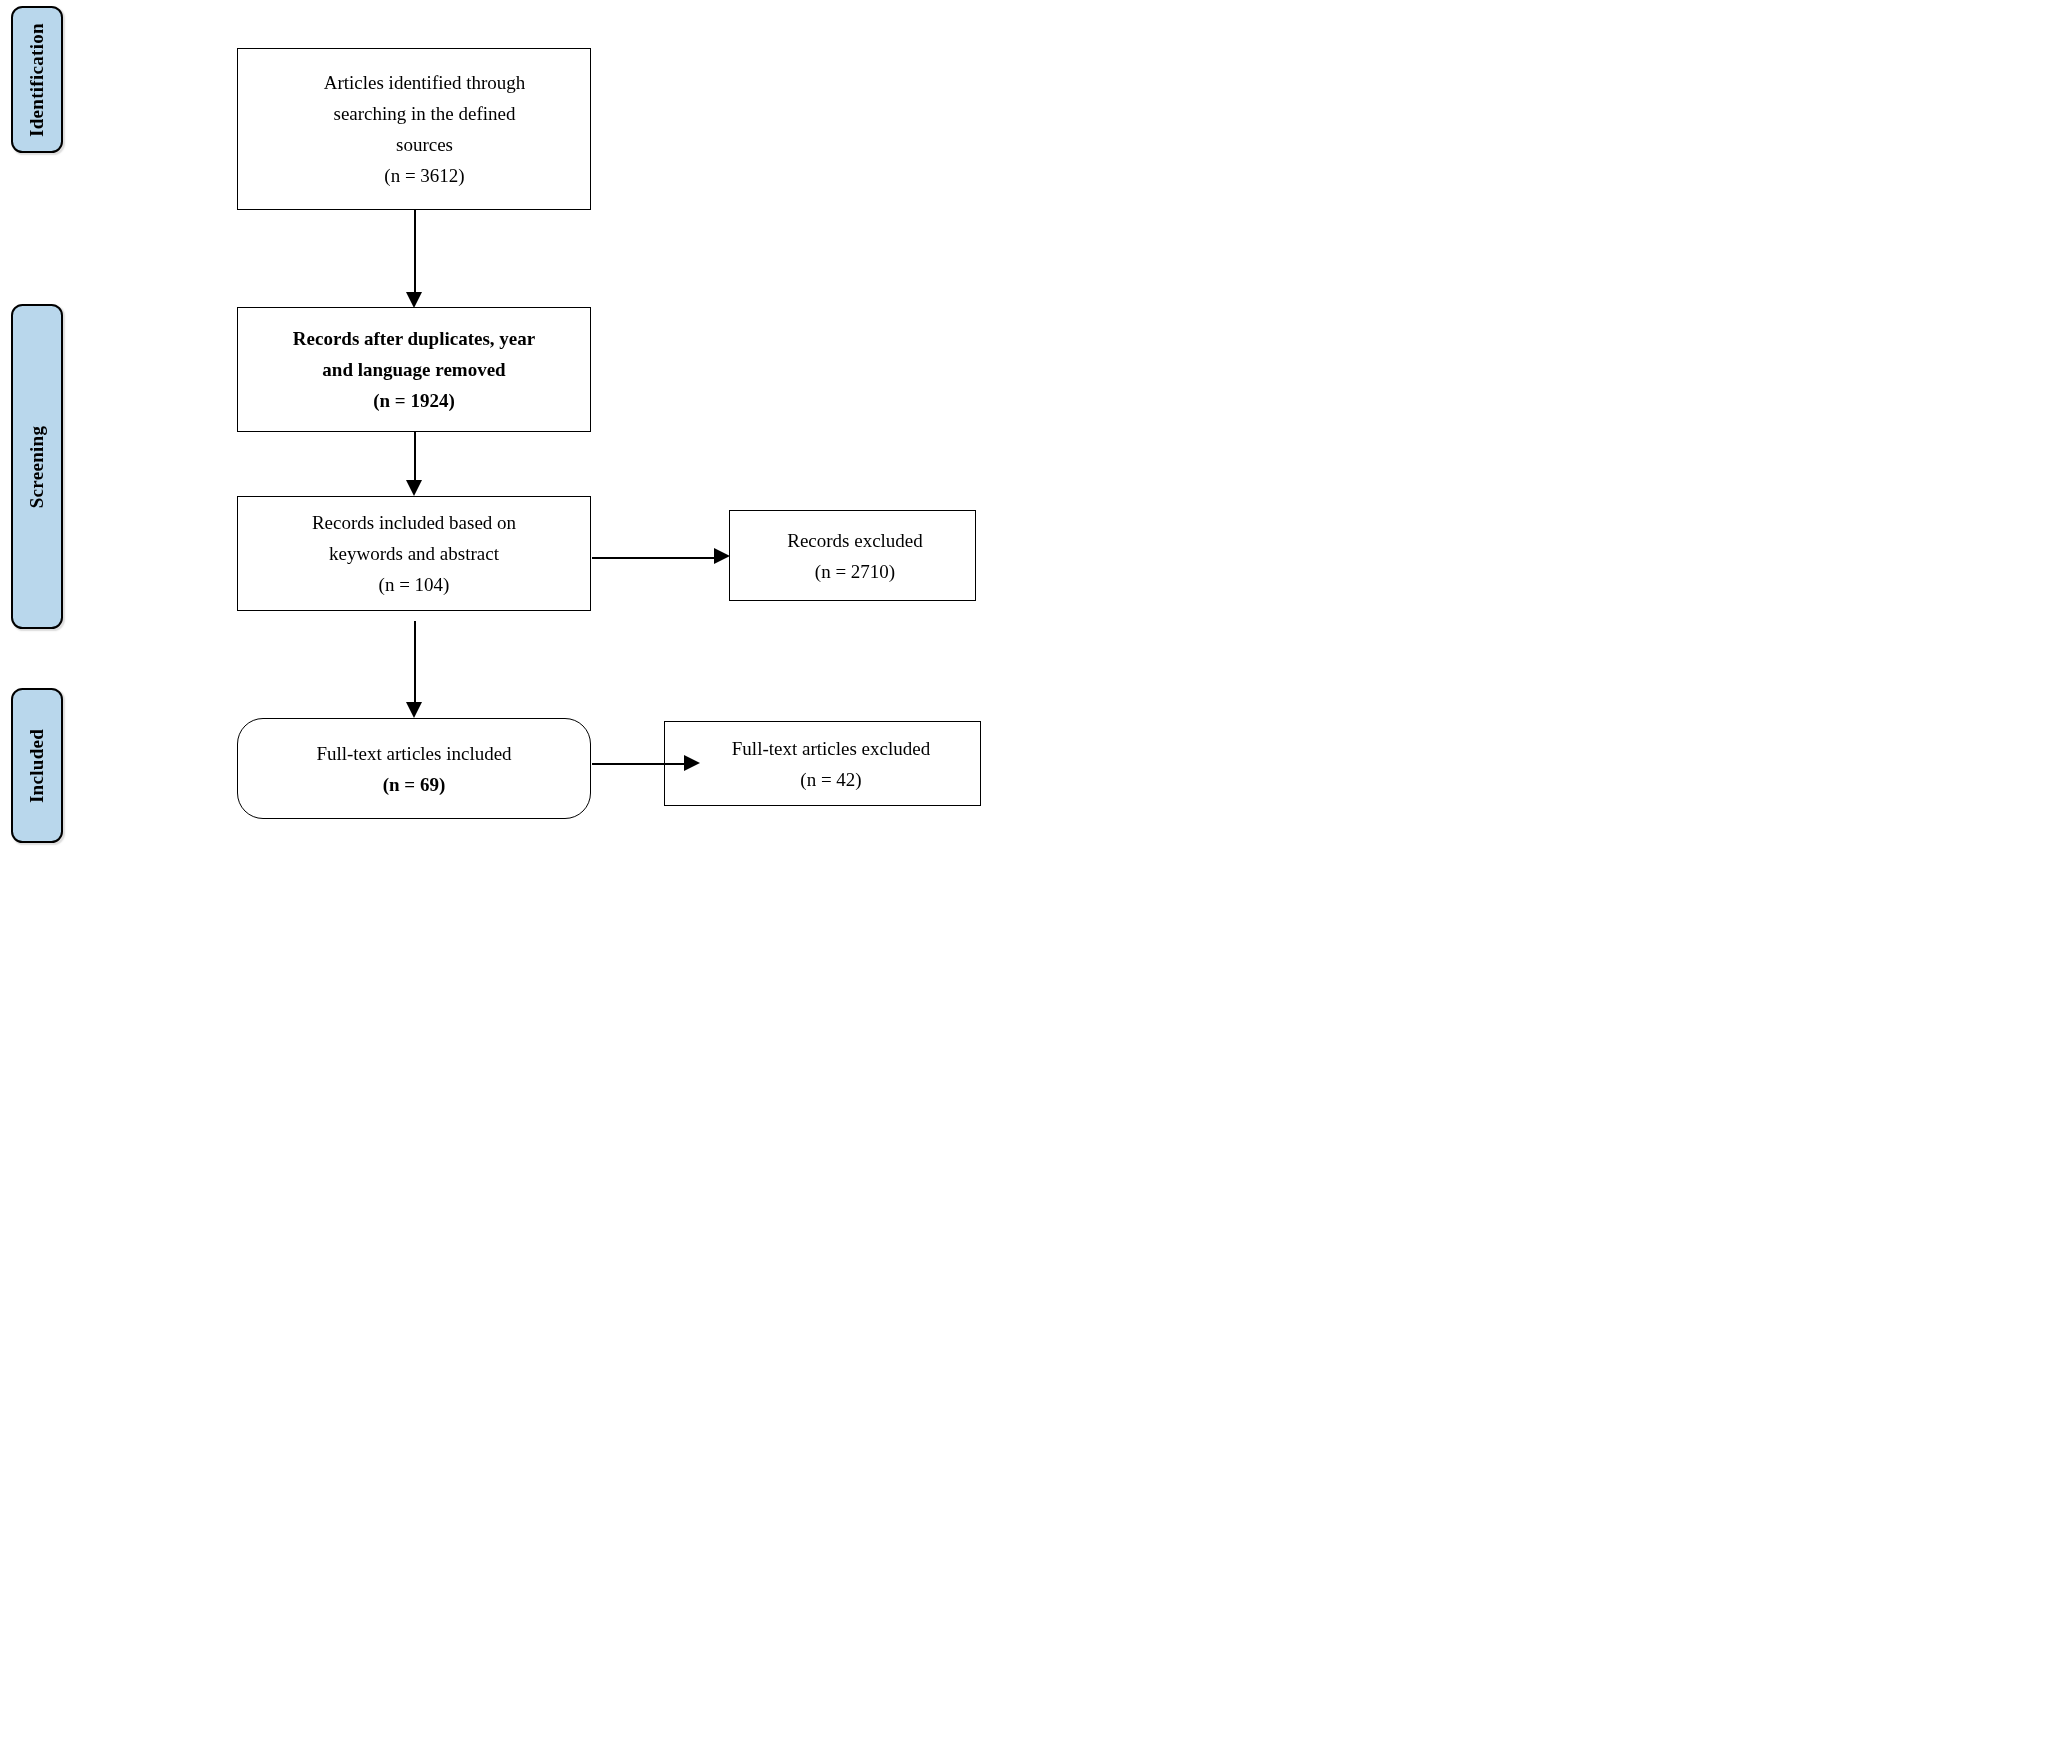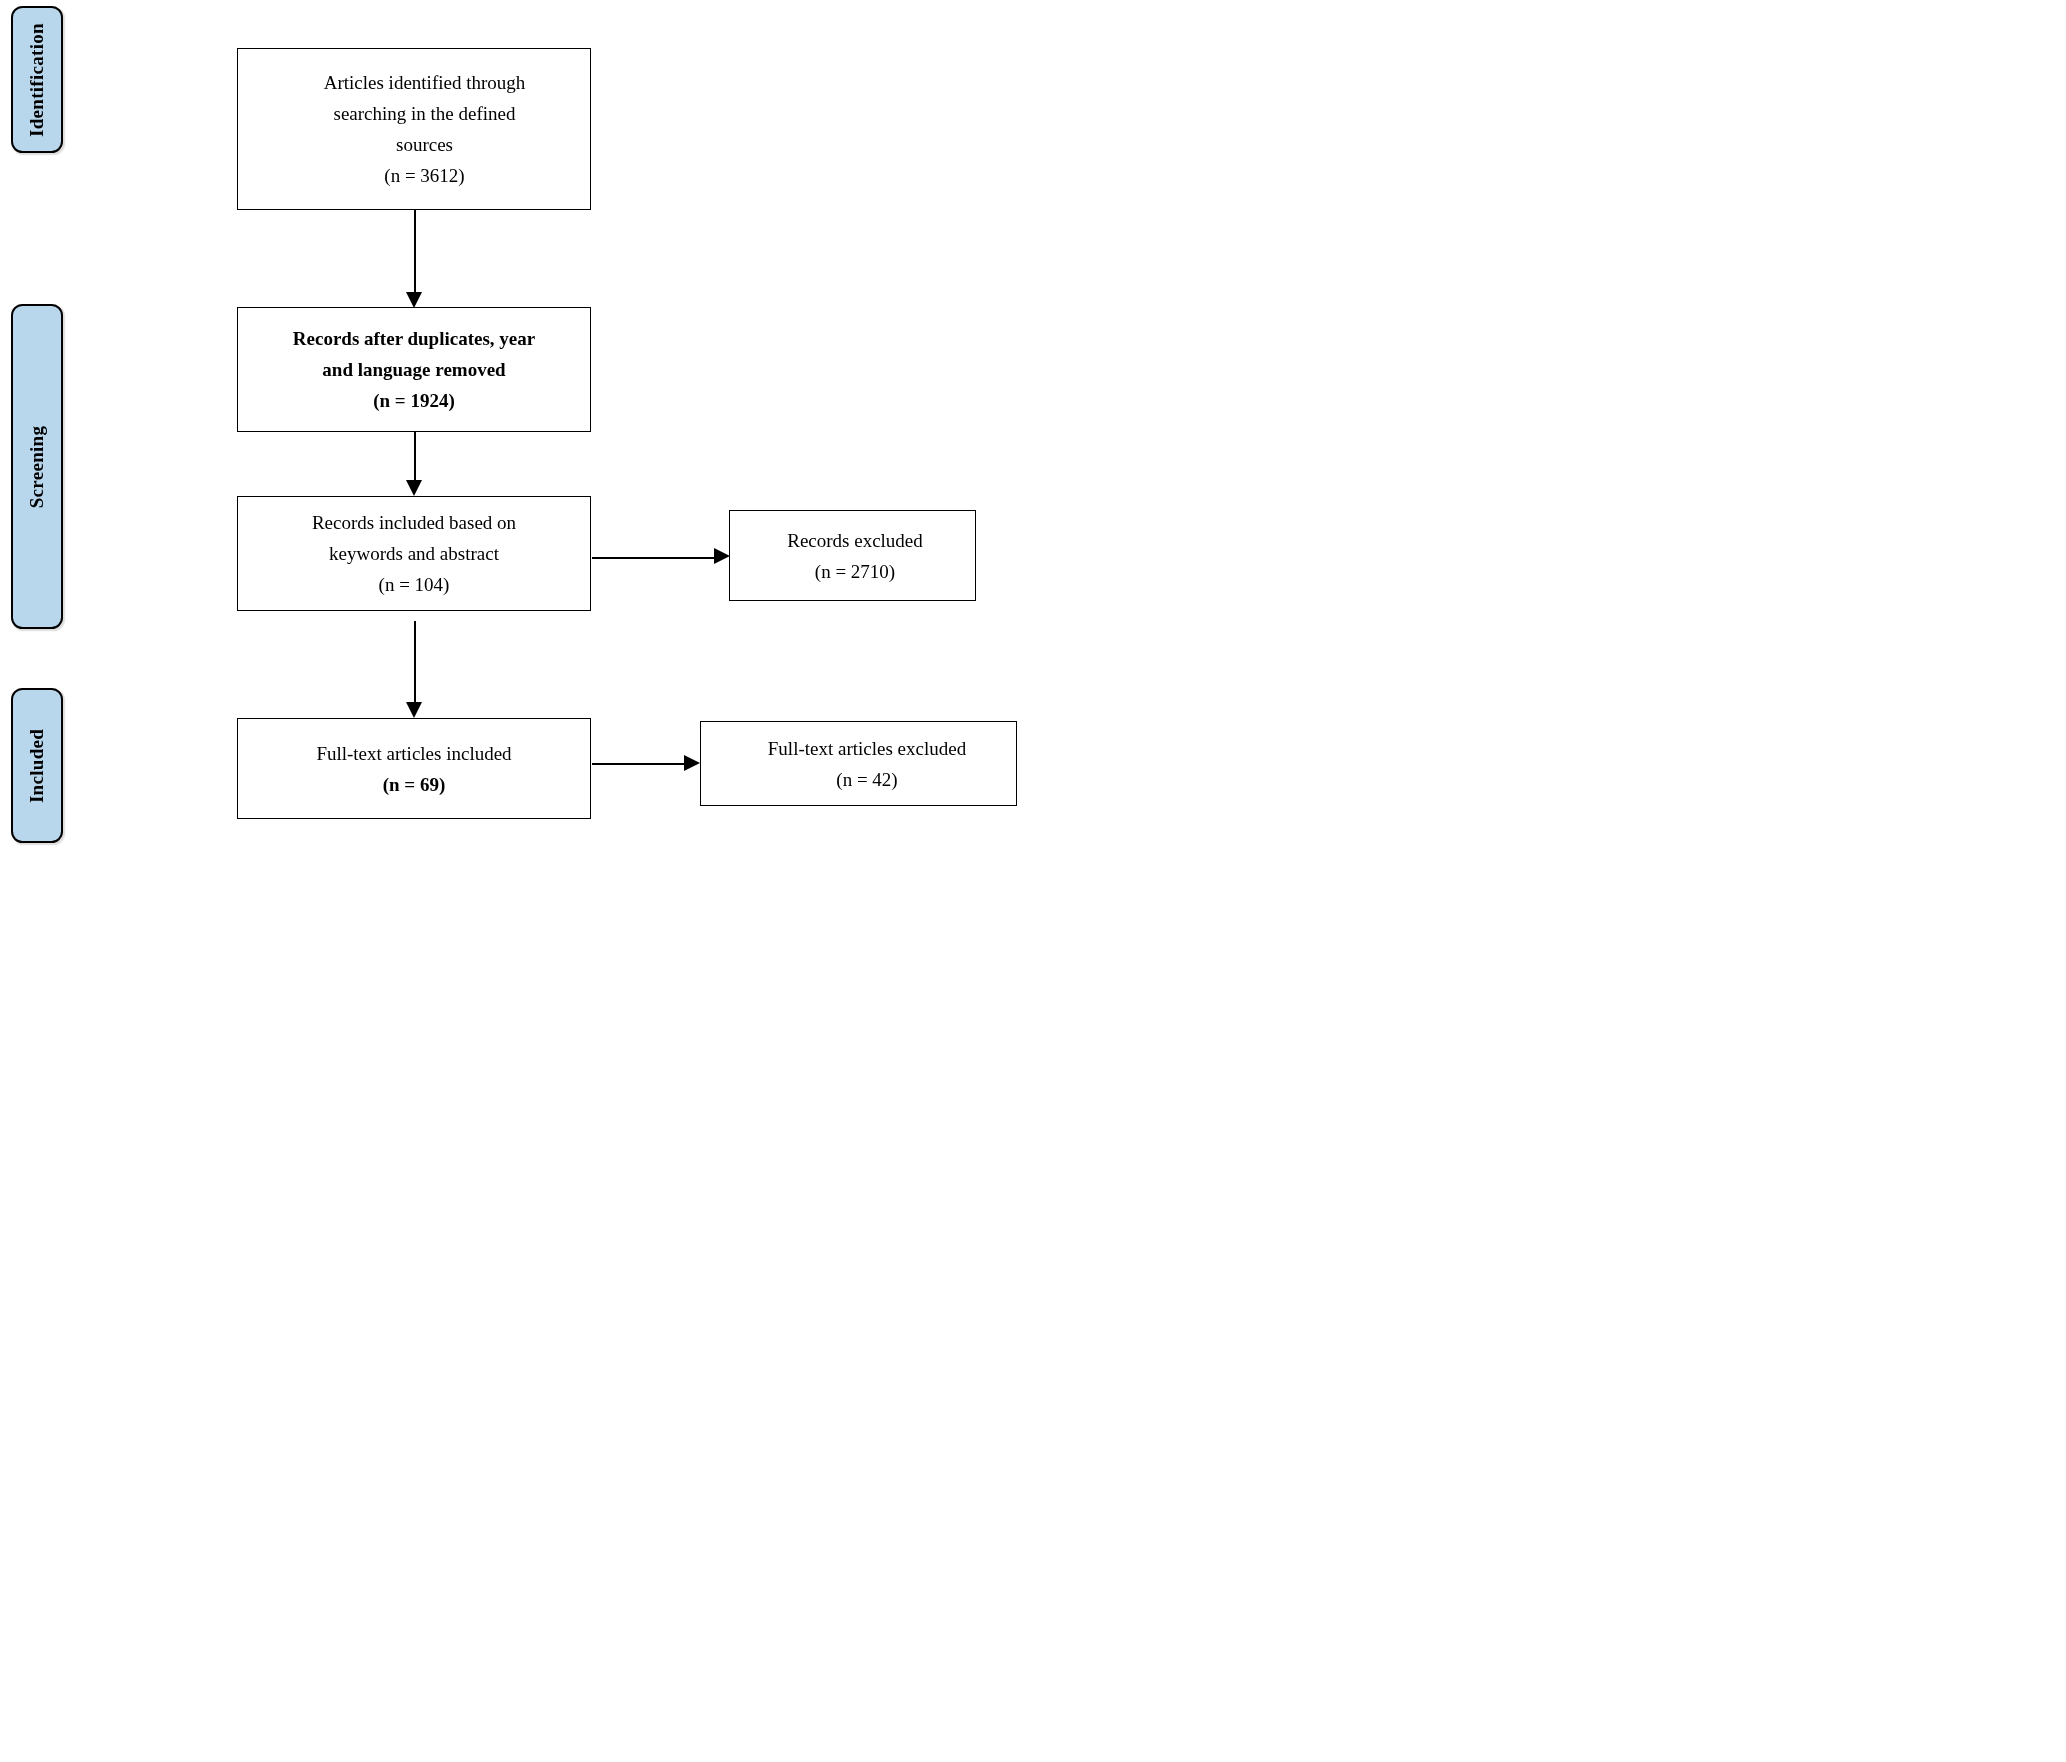--- a/index.html
+++ b/index.html
@@ -57,24 +57,24 @@
     padding: 1.3px 5px;
   }
   .box-text { white-space: pre-line; }
   .box-count { white-space: nowrap; }
   .bold { font-weight: bold; }
 
   .main-box { left: 237px; width: 354px; }
   #box-identified        { top: 48px;   height: 162px; padding-left: 26px; }
   #box-deduplicated      { top: 307px;  height: 125px; font-weight: bold; }
   #box-keyword-screened  { top: 496px;  height: 115px; }
-  #box-fulltext-included { top: 718px; height: 101px; }
+  #box-fulltext-included { top: 718px; height: 101px; border-radius: 26px; }
 
   #box-records-excluded  { left: 729px; top: 510px;  width: 247px; height: 91px; padding-left: 10px; }
-  #box-fulltext-excluded { left: 700px; top: 721px; width: 317px; height: 85px; padding-left: 22px; }
+  #box-fulltext-excluded { left: 664px; top: 721px; width: 317px; height: 85px; padding-left: 22px; }
 
   
   .stem-v {
     position: absolute;
     width: 1.9px;
     background: #000000;
     left: 414px;
   }
   .head-v {
     position: absolute;

